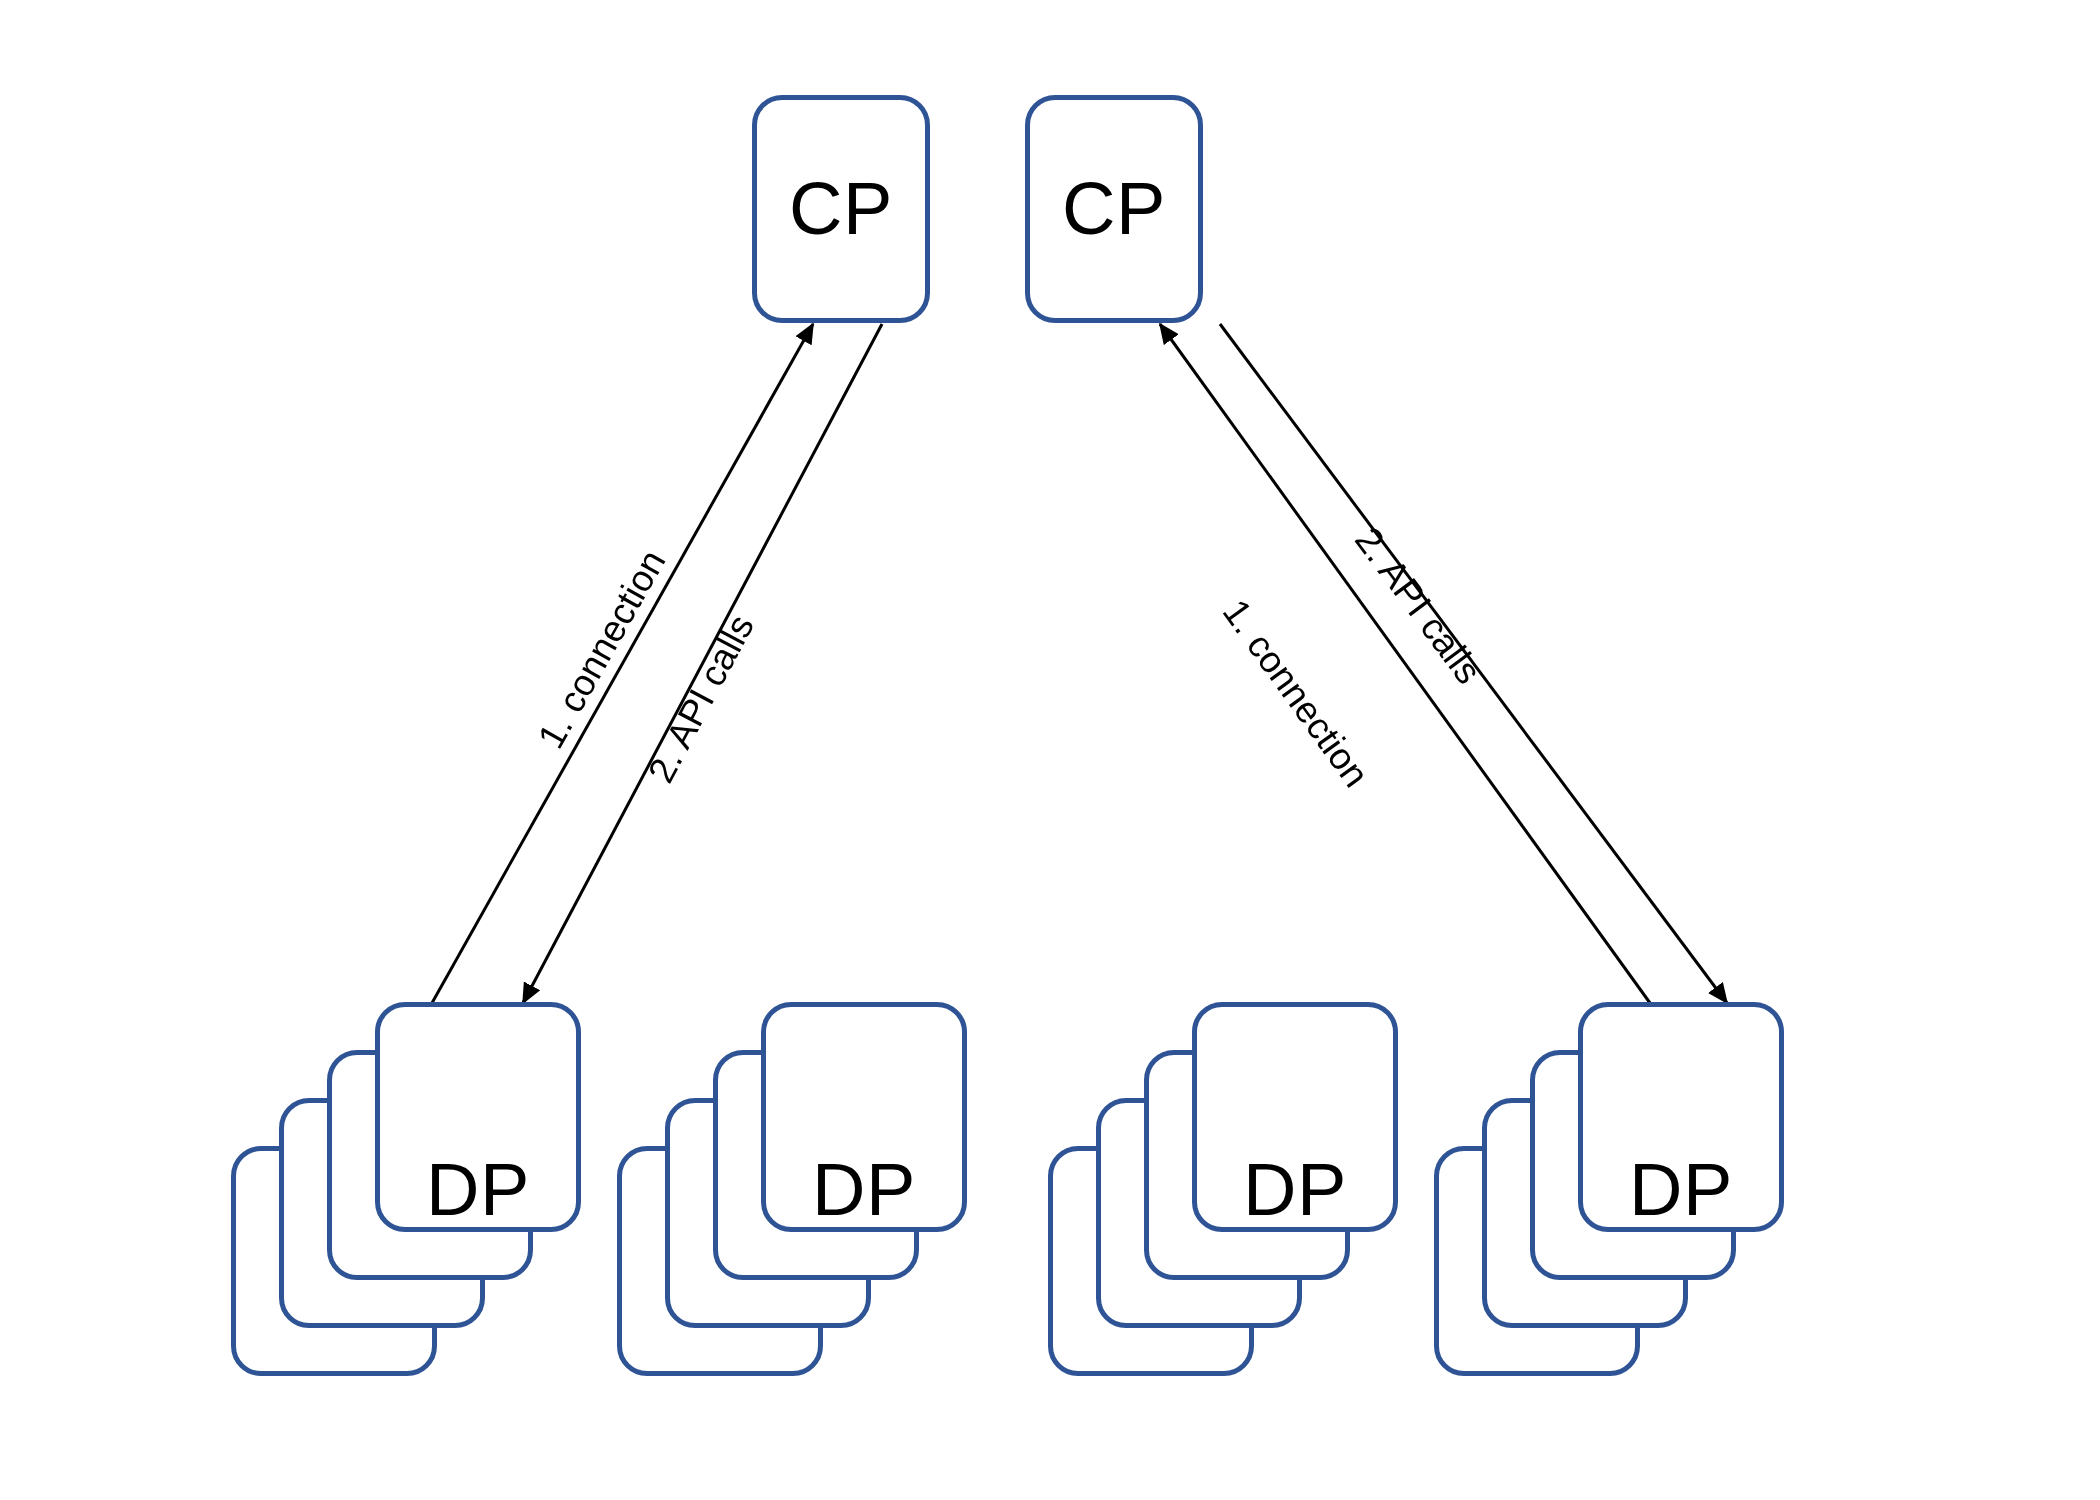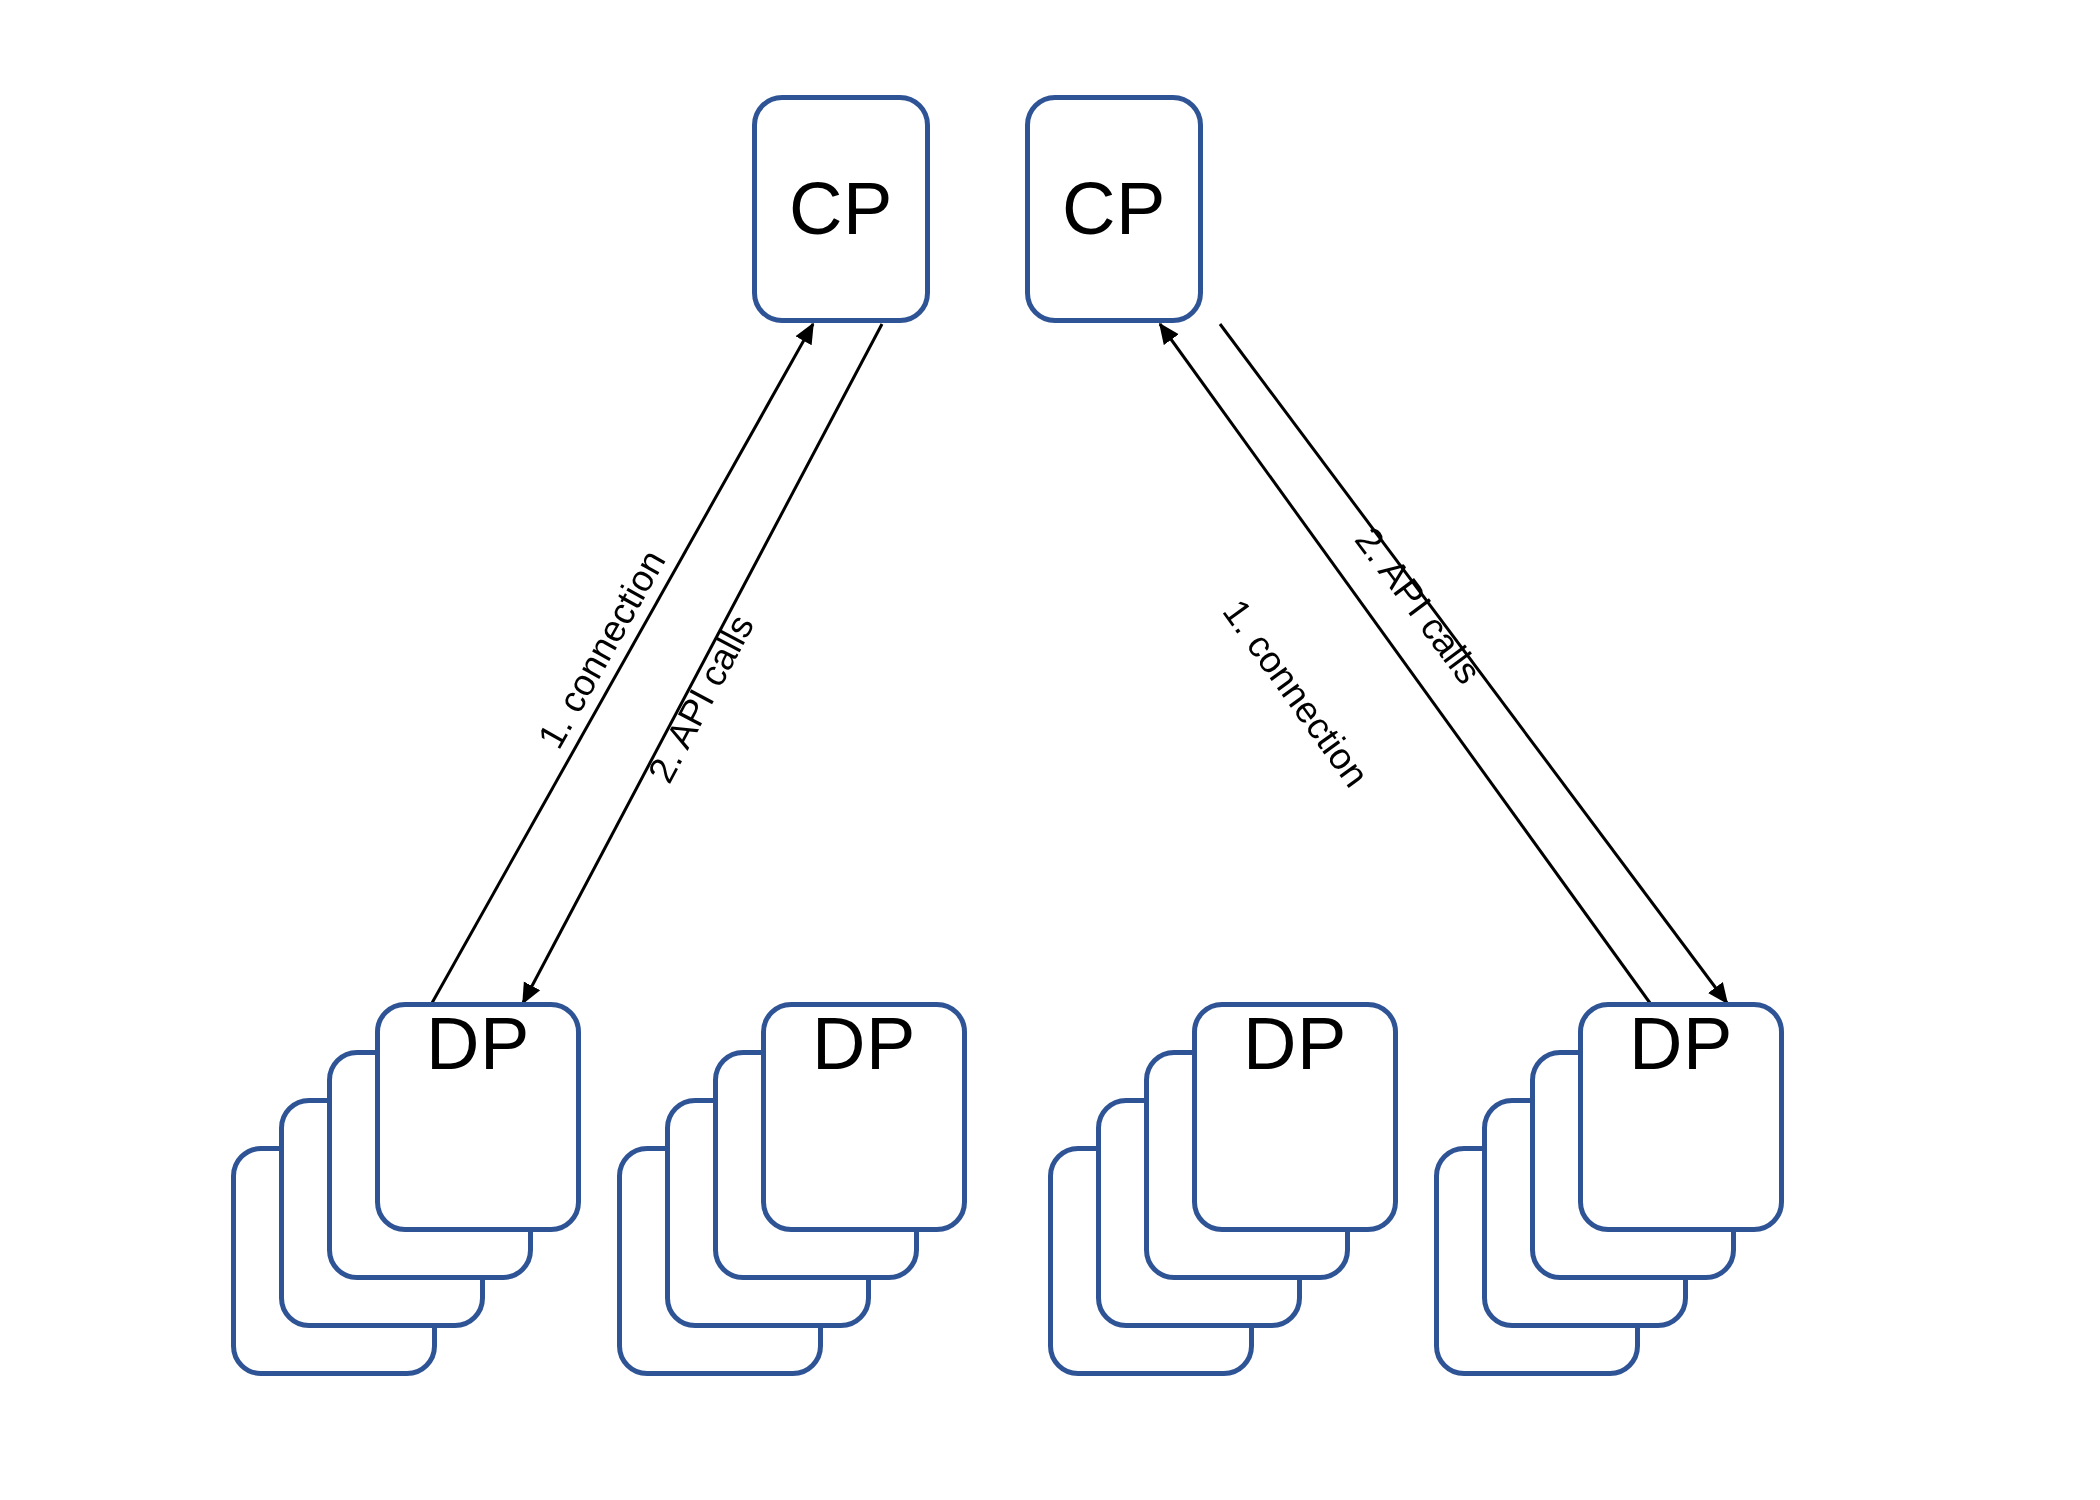--- a/index.html
+++ b/index.html
@@ -31,21 +31,21 @@
   }
   .card {
     position: absolute;
     box-sizing: border-box;
     background: #ffffff;
     border: 5px solid #2f5496;
     border-radius: 30px;
   }
   .card.front {
     display: flex;
-    align-items: flex-start;
+    align-items: flex-end;
     justify-content: center;
   }
   .node-label {
     font-family: "Liberation Sans", sans-serif;
     font-size: 74px;
     font-weight: 400;
     color: #000000;
     line-height: 1;
     letter-spacing: 0.5px;
     user-select: none;

